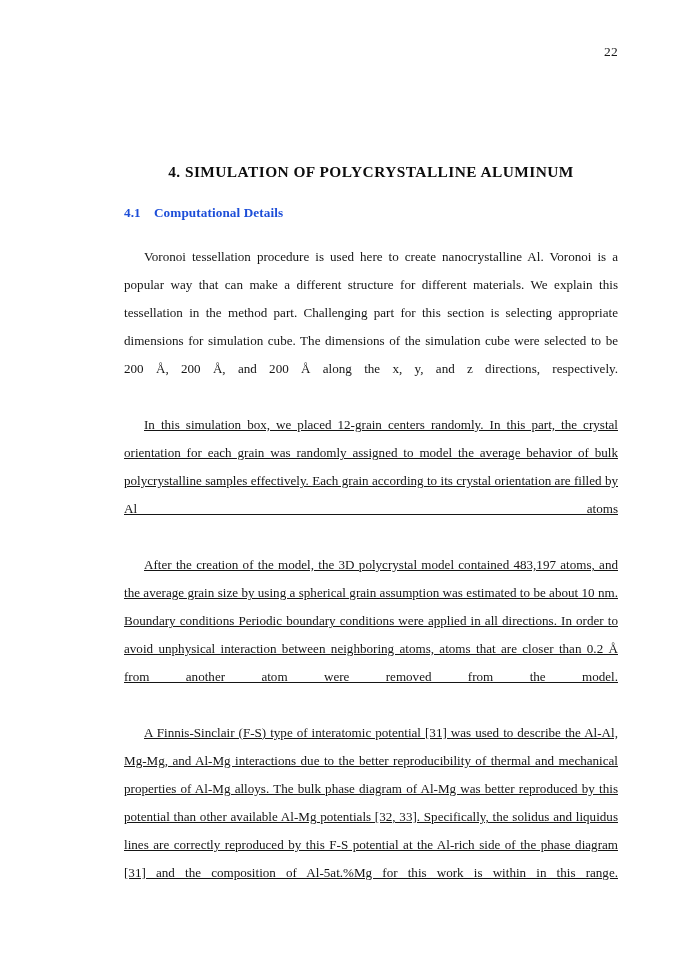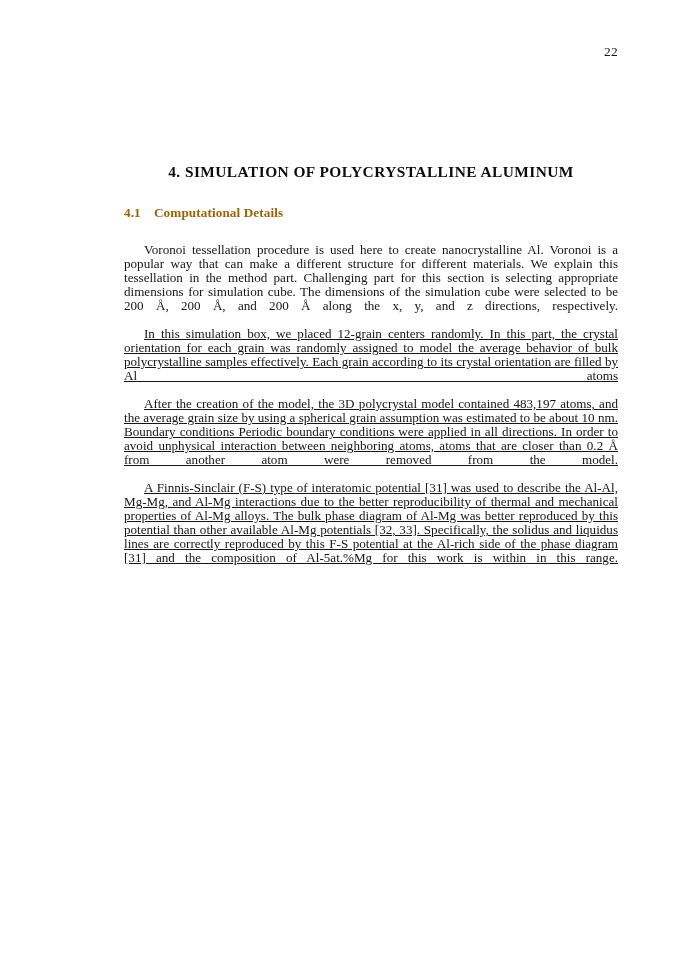--- a/index.html
+++ b/index.html
@@ -59,39 +59,39 @@
     color: #0d0d0d;
   }
 
   .section-heading {
     position: absolute;
     top: 205px;
     left: 0;
     margin: 0;
     font-size: 13.2px;
     font-weight: bold;
-    color: #a16207;
+    color: #1d4ed8;
     letter-spacing: 0.1px;
   }
   .section-heading .sec-num {
     display: inline-block;
     min-width: 30px;
   }
 
   .body-text {
     position: absolute;
     top: 243px;
     left: 0;
     width: 494px;
   }
 
   p.para {
     margin: 0 0 0 0;
     font-size: 13.1px;
-    line-height: 14px;
+    line-height: 28px;
     text-align: justify;
     text-justify: inter-word;
     color: #151515;
     hyphens: none;
   }
   p.para + p.para {
     margin-top: 0;
     text-decoration: underline;
   }
   p.para.indent {

